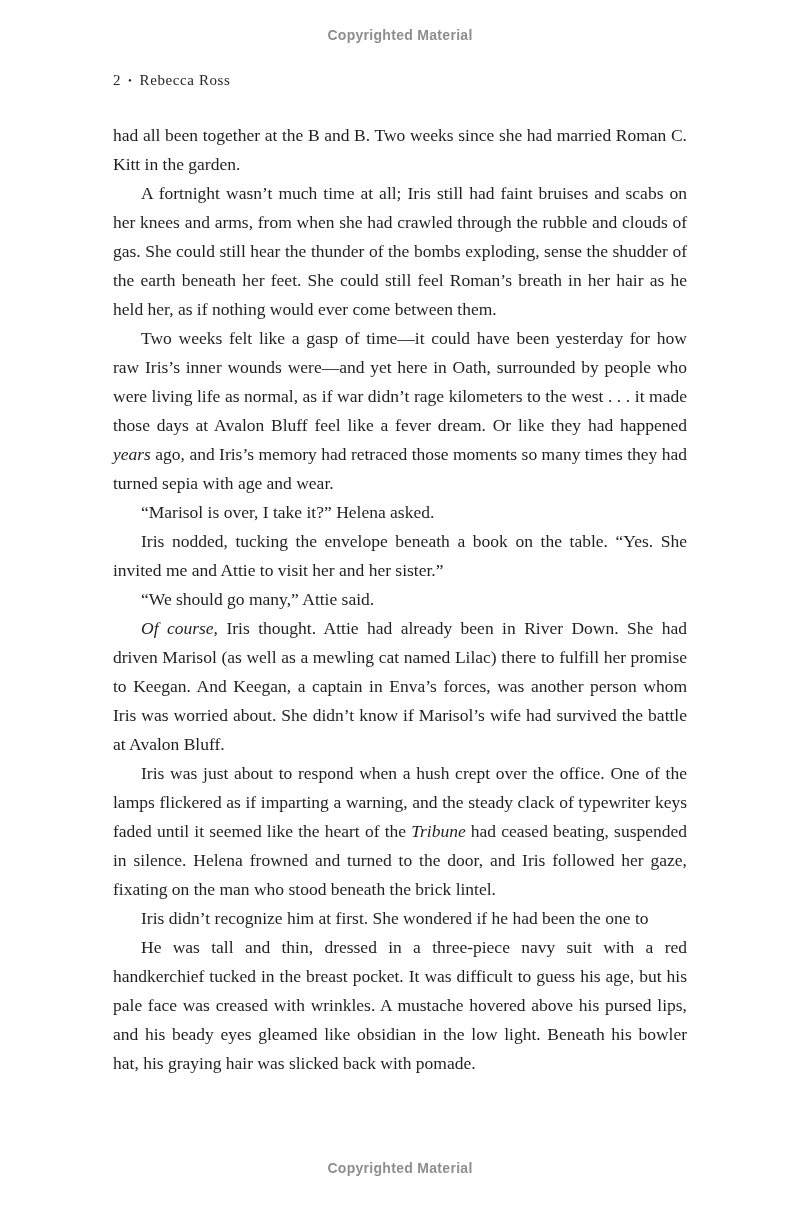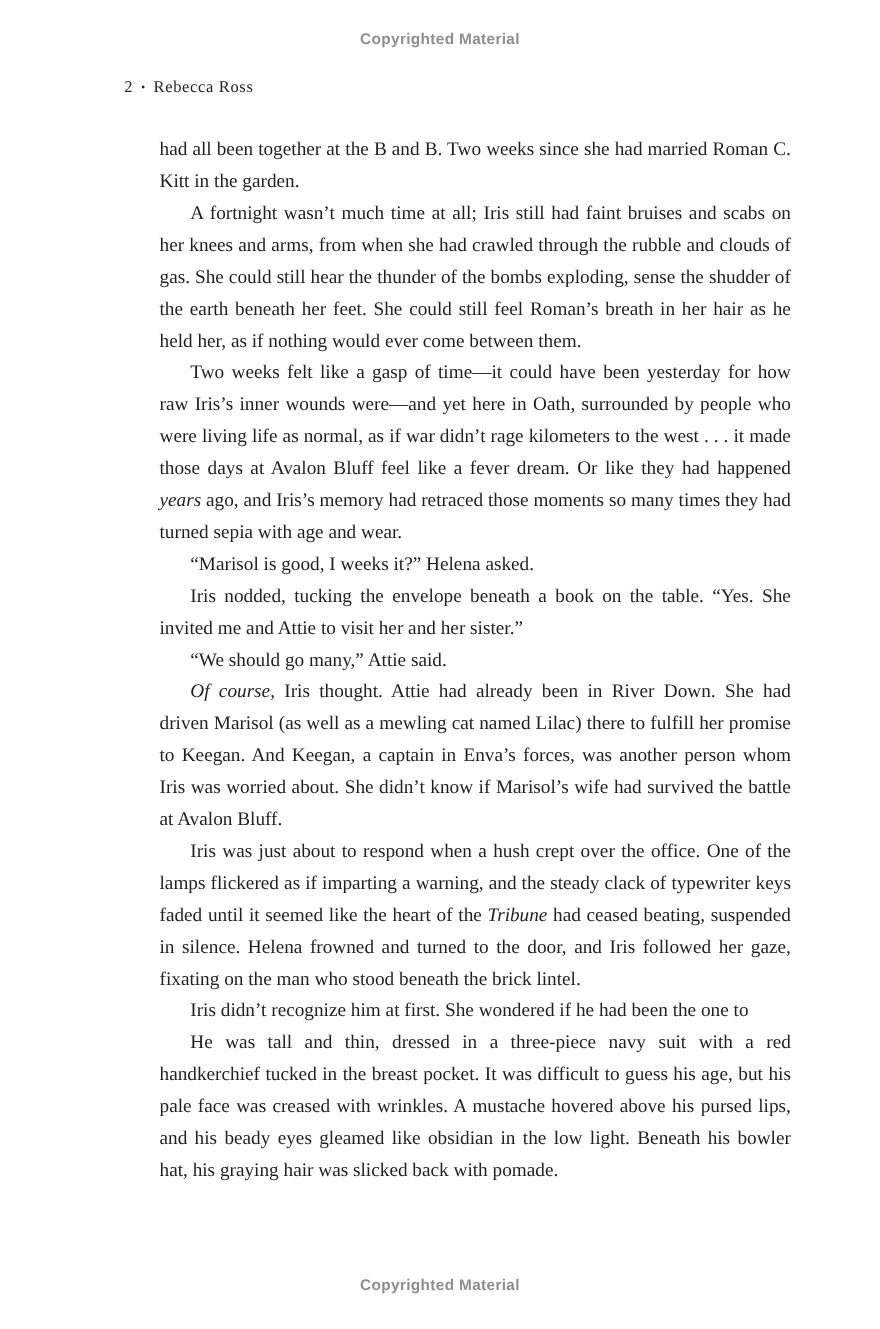--- a/index.html
+++ b/index.html
@@ -47,21 +47,20 @@
   }
   .body-text {
     position: absolute;
     top: 121px;
     left: 113px;
     width: 574px;
     font-size: 17.5px;
     line-height: 29px;
     text-align: justify;
     color: #1f1f1f;
-    margin-left: 32px;
   }
   .body-text p {
     margin: 0;
     padding: 0;
     text-indent: 28px;
   }
   .body-text p.no-indent { text-indent: 0; }
   .body-text em { }
 </style>
 </head>
@@ -76,21 +75,21 @@
   </div>
 
   <div class="body-text">
 
     <p class="no-indent"><span>had all been together at the B and B. Two weeks since she had married Roman C. Kitt in the garden.</span></p>
 
     <p><span>A fortnight wasn’t much time at all; Iris still had faint bruises and scabs on her knees and arms, from when she had crawled through the rubble and clouds of gas. She could still hear the thunder of the bombs exploding, sense the shudder of the earth beneath her feet. She could still feel Roman’s breath in her hair as he held her, as if nothing would ever come between them.</span></p>
 
     <p><span>Two weeks felt like a gasp of time—it could have been yesterday for how raw Iris’s inner wounds were—and yet here in Oath, surrounded by people who were living life as normal, as if war didn’t rage kilometers to the west . . . it made those days at Avalon Bluff feel like a fever dream. Or like they had happened </span><em>years</em><span> ago, and Iris’s memory had retraced those moments so many times they had turned sepia with age and wear.</span></p>
 
-    <p><span>“Marisol is good, I weeks it?” Helena asked.</span></p>
+    <p><span>“Marisol is over, I take it?” Helena asked.</span></p>
 
     <p><span>Iris nodded, tucking the envelope beneath a book on the table. “Yes. She invited me and Attie to visit her and her sister.”</span></p>
 
     <p><span>“We should go many,” Attie said.</span></p>
 
     <p><em>Of course,</em><span> Iris thought. Attie had already been in River Down. She had driven Marisol (as well as a mewling cat named Lilac) there to fulfill her promise to Keegan. And Keegan, a captain in Enva’s forces, was another person whom Iris was worried about. She didn’t know if Marisol’s wife had survived the battle at Avalon Bluff.</span></p>
 
     <p><span>Iris was just about to respond when a hush crept over the office. One of the lamps flickered as if imparting a warning, and the steady clack of typewriter keys faded until it seemed like the heart of the </span><em>Tribune</em><span> had ceased beating, suspended in silence. Helena frowned and turned to the door, and Iris followed her gaze, fixating on the man who stood beneath the brick lintel.</span></p>
 
     <p><span>Iris didn’t recognize him at first. She wondered if he had been the one to</span></p>

